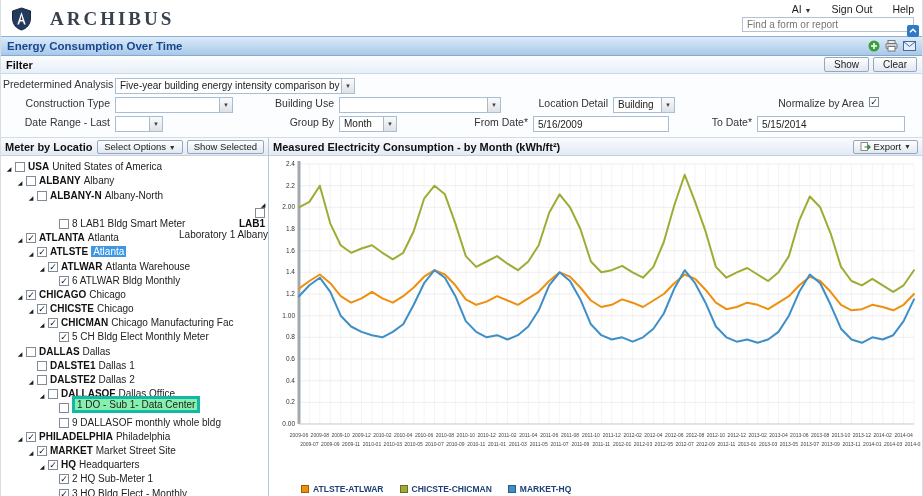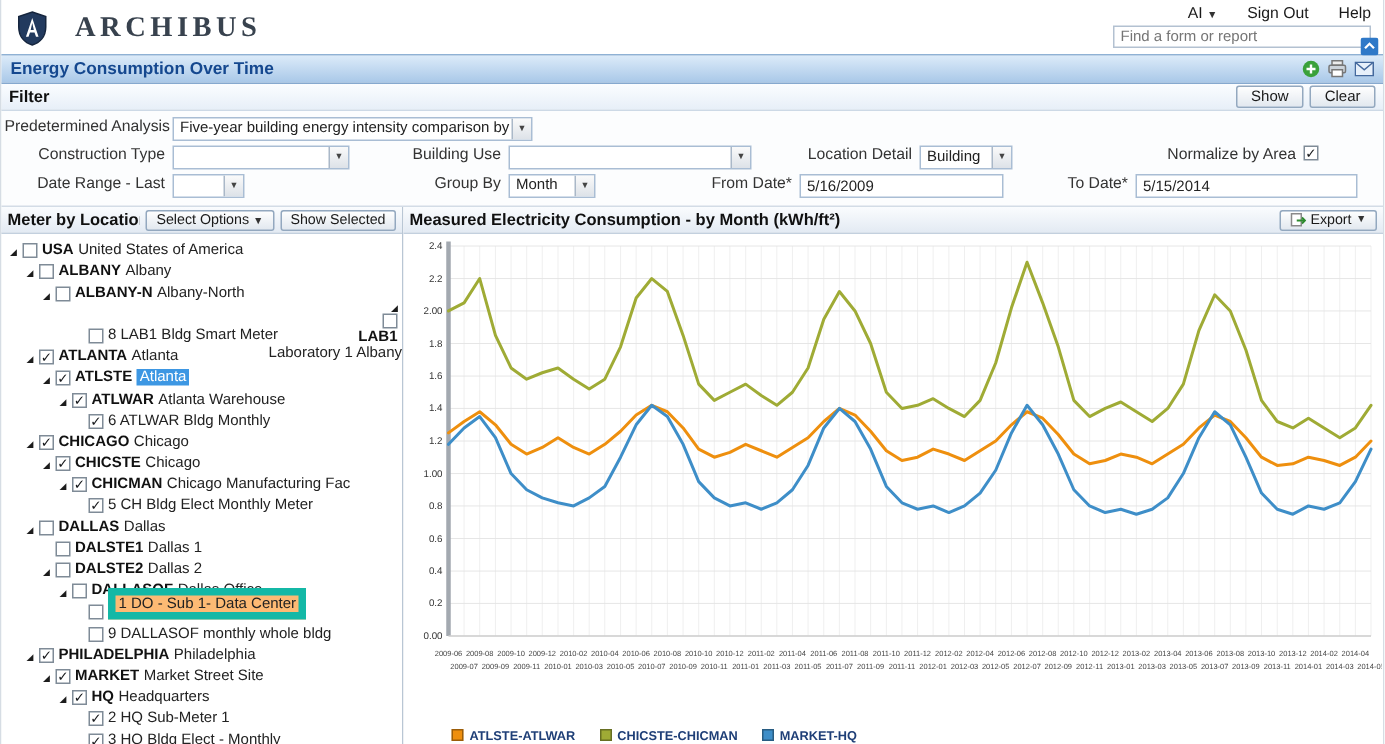--- a/index.html
+++ b/index.html
@@ -48,21 +48,21 @@
   .phead { height:18px; flex:none; background:linear-gradient(#fafcfe,#e3eaf3); border-bottom:1px solid #c3d0de; display:flex; align-items:center; padding:0 4px; gap:4px; }
   .ptitle { font-weight:bold; font-size:11px; color:#101010; flex:1; white-space:nowrap; overflow:hidden; }
   .smallbtn { font-size:9.5px; padding:0 6px; height:14px; line-height:12px; }
   .tree { flex:1; overflow:hidden; padding-top:2px; font-size:10px; background:#fff; }
   .trow { height:14.2px; display:flex; align-items:flex-end; white-space:nowrap; cursor:default; }
   .arrow { width:10px; flex:none; font-size:6px; color:#1c1c1c; text-align:center; }
   .tcb { margin:0 3px 0 1px; }
   .tcode { font-weight:bold; margin-right:3px; color:#111; }
   .tdesc { color:#222; }
   .seldesc { background:#3d97e3; color:#fff; padding:0 2px; }
-  .hldesc { background:#fdba74; border:5px solid #14b8a6; padding:0 2px; }
+  .hldesc { background:#86efac; border:3px solid #14b8a6; padding:0 2px; }
 
   .right { flex:1; display:flex; flex-direction:column; min-width:0; min-height:0; background:#fff; }
   .chartwrap { flex:none; }
   .legend { flex:1; display:flex; gap:16px; align-items:flex-start; padding:2px 0 0 32px; }
   .litem { display:flex; gap:4px; align-items:center; font-size:8.5px; font-weight:bold; color:#1f3f77; }
   .lsw { width:8px; height:8px; border:1px solid rgba(0,0,0,.35); flex:none; }
   .expbtn { display:flex; align-items:flex-start; gap:3px; }
 </style>
 </head>
 <body>

